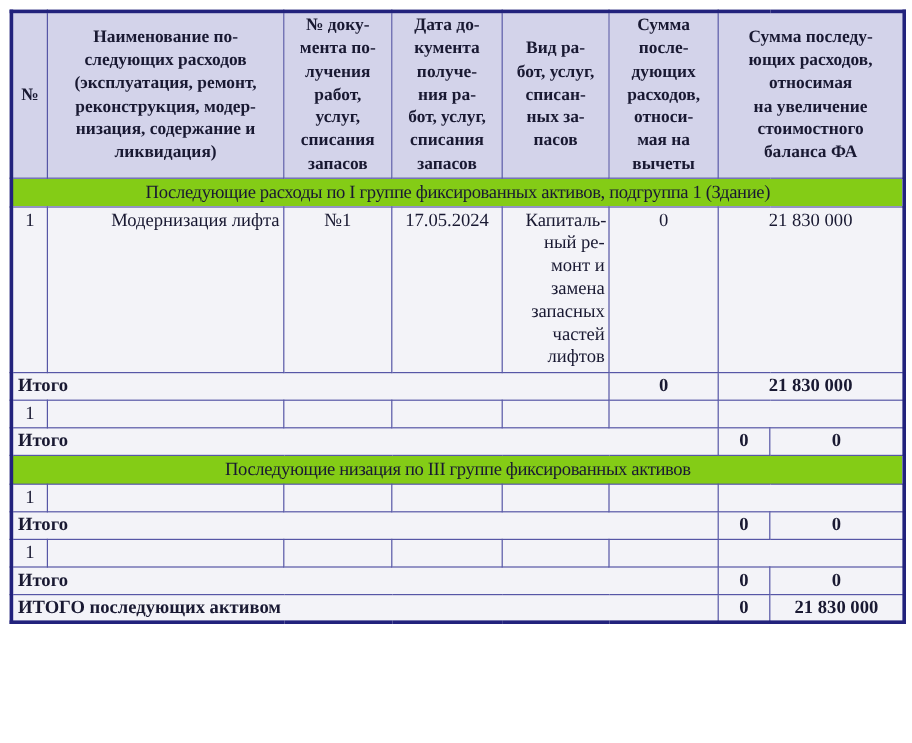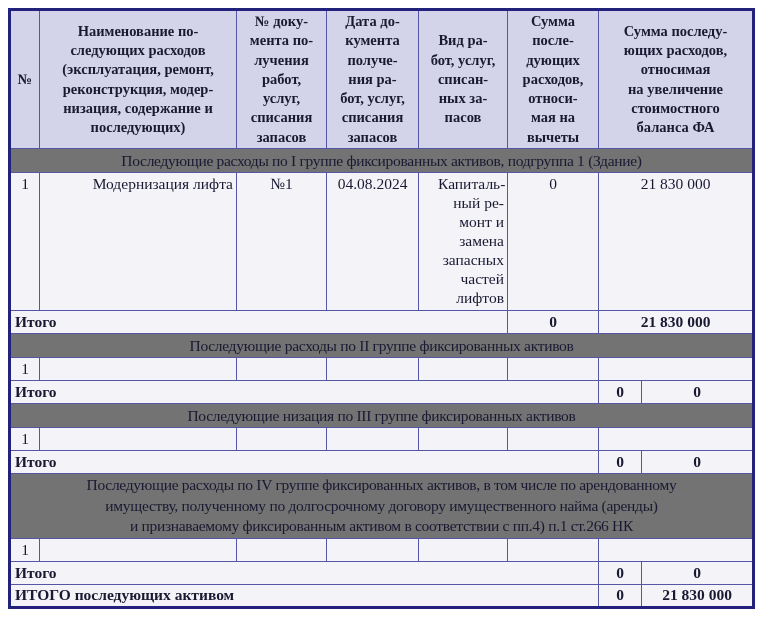--- a/index.html
+++ b/index.html
@@ -43,21 +43,21 @@
   }
   tr.head { height: 139px; }
   
   tr.section { height: 24px; }
   tr.section td {
     text-align: center;
     vertical-align: middle;
     font-size: 15.5px;
     letter-spacing: -0.3px;
     white-space: pre-line;
-    background: #737373;
+    background: #84cc16;
   }
   tr.section.multiline { height: 64px; }
   tr.section.multiline td { line-height: 20.5px; }
   
   tr.data { height: 23px; }
   tr.data.tall { height: 138px; }
   tr.data td {
     font-size: 15.5px;
     line-height: 19px;
     vertical-align: top;
@@ -94,21 +94,21 @@
       <col style="width:112px">
     </colgroup>
     <thead>
       <tr class="head">
         <th>№</th>
         <th>Наименование по-
 следующих расходов
 (эксплуатация, ремонт,
 реконструкция, модер-
 низация, содержание и
-последующих)</th>
+ликвидация)</th>
         <th>№ доку-
 мента по-
 лучения
 работ,
 услуг,
 списания
 запасов</th>
         <th>Дата до-
 кумента
 получе-
@@ -138,40 +138,37 @@
     </thead>
     <tbody>
 
       <tr class="section">
         <td colspan="8">Последующие расходы по I группе фиксированных активов, подгруппа 1 (Здание)</td>
       </tr>
       <tr class="data tall">
         <td>1</td>
         <td class="left">Модернизация лифта</td>
         <td>№1</td>
-        <td>04.08.2024</td>
+        <td>17.05.2024</td>
         <td class="left pre">Капиталь-
 ный ре-
 монт и
 замена
 запасных
 частей
 лифтов</td>
         <td>0</td>
         <td colspan="2">21 830 000</td>
       </tr>
       <tr class="total">
         <td colspan="5" class="label">Итого</td>
         <td>0</td>
         <td colspan="2">21 830 000</td>
       </tr>
 
-      <tr class="section">
-        <td colspan="8">Последующие расходы по II группе фиксированных активов</td>
-      </tr>
       <tr class="data">
         <td>1</td>
         <td class="left"></td>
         <td></td>
         <td></td>
         <td></td>
         <td></td>
         <td colspan="2"></td>
       </tr>
       <tr class="total">
@@ -191,25 +188,20 @@
         <td></td>
         <td></td>
         <td colspan="2"></td>
       </tr>
       <tr class="total">
         <td colspan="6" class="label">Итого</td>
         <td>0</td>
         <td>0</td>
       </tr>
 
-      <tr class="section multiline">
-        <td colspan="8">Последующие расходы по IV группе фиксированных активов, в том числе по арендованному
-имуществу, полученному по долгосрочному договору имущественного найма (аренды)
-и признаваемому фиксированным активом в соответствии с пп.4) п.1 ст.266 НК</td>
-      </tr>
       <tr class="data">
         <td>1</td>
         <td class="left"></td>
         <td></td>
         <td></td>
         <td></td>
         <td></td>
         <td colspan="2"></td>
       </tr>
       <tr class="total">

